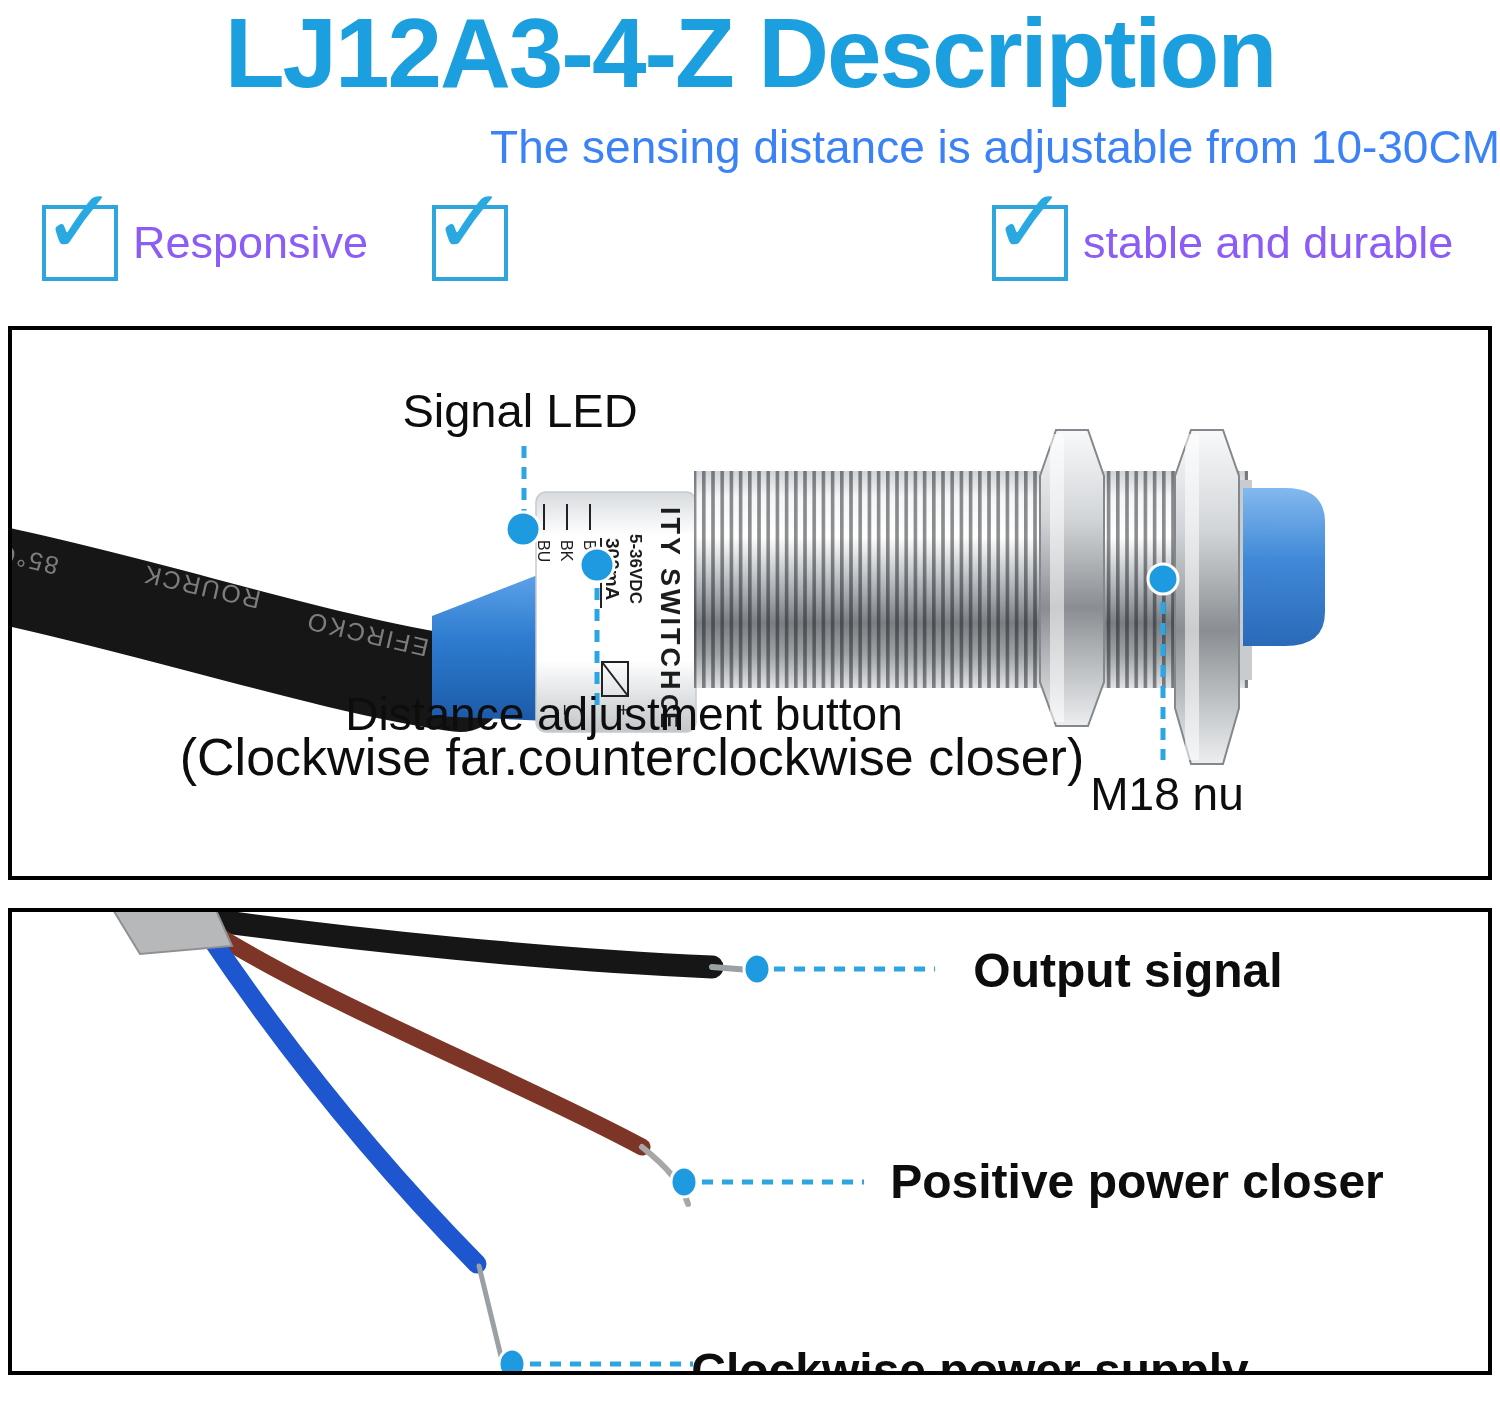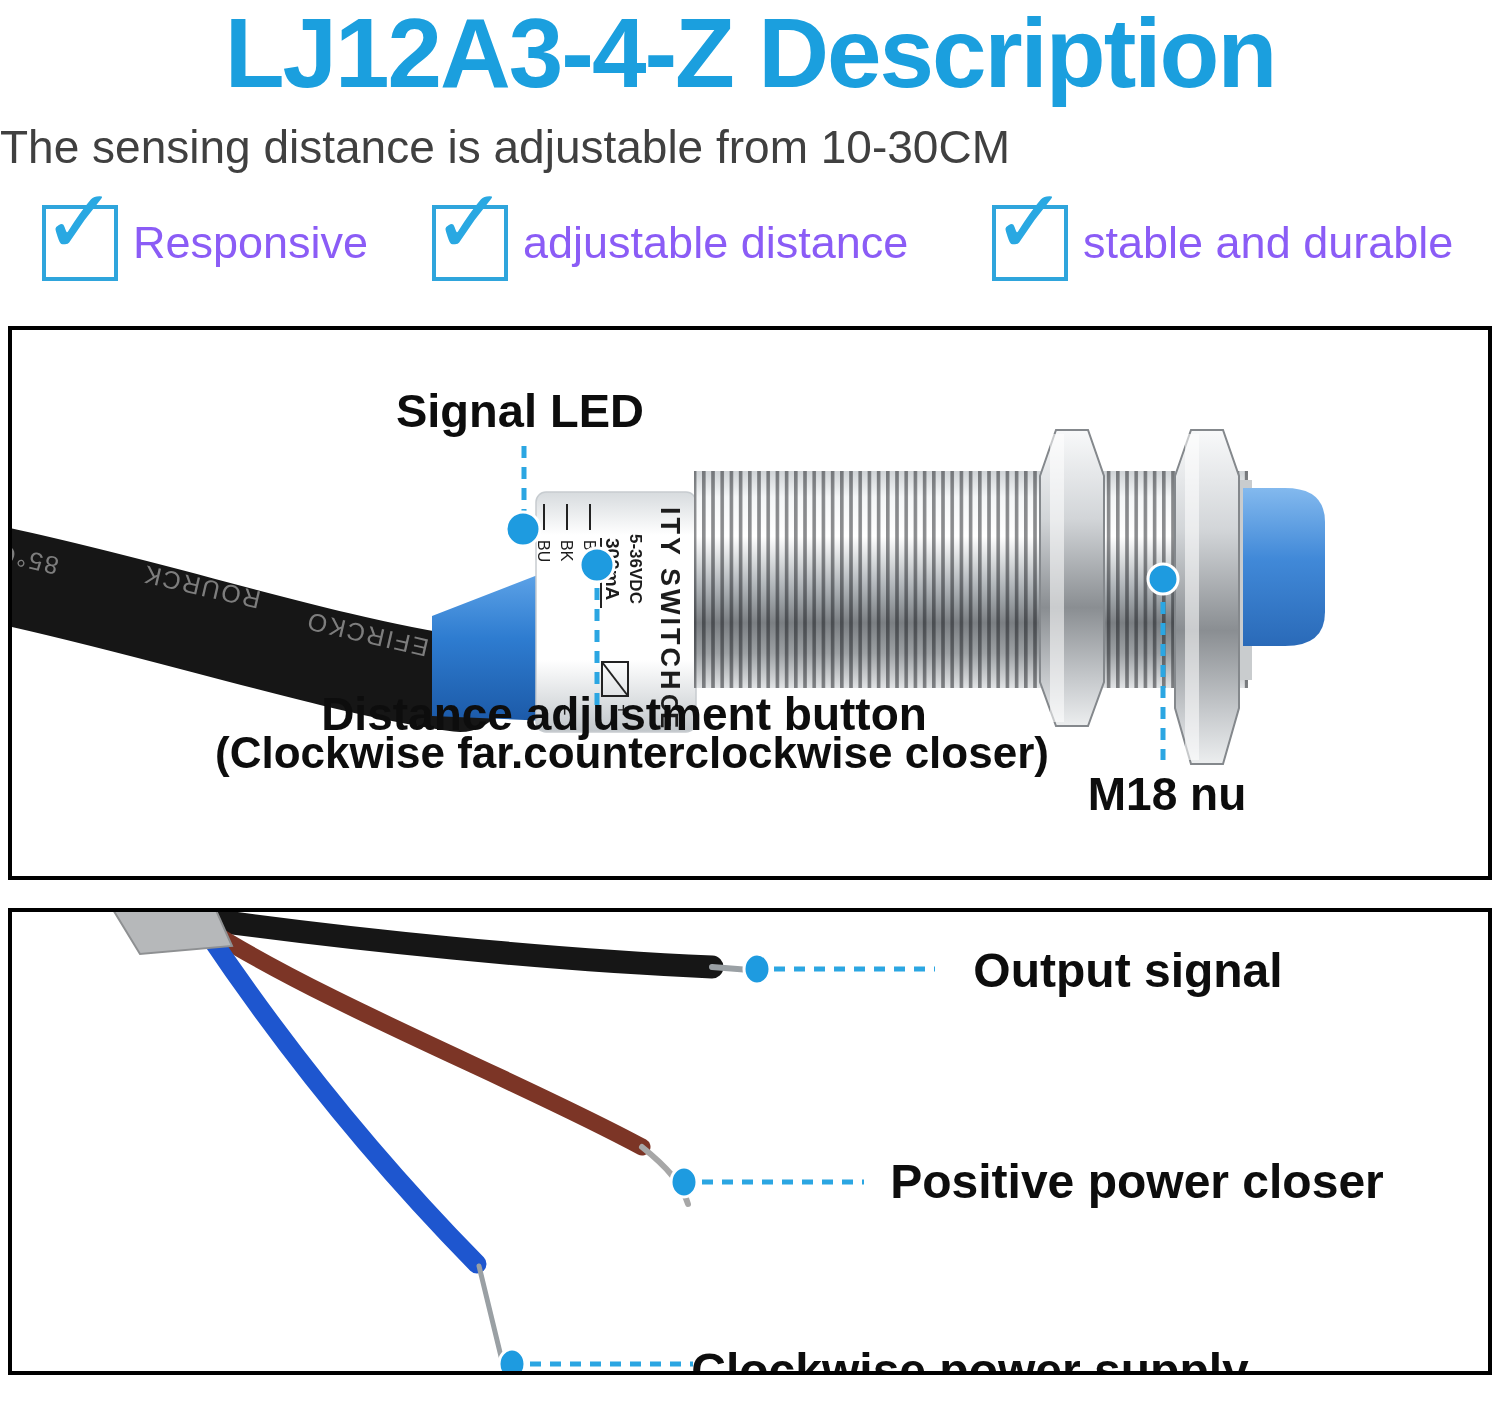--- a/index.html
+++ b/index.html
@@ -6,45 +6,45 @@
   html,body { background:#fff; }
   body { font-family:"Liberation Sans","DejaVu Sans",sans-serif; }
   .page { position:relative; width:1500px; height:1423px; background:#fff; overflow:hidden; margin:16px auto; }
 
   .title {
     position:absolute; top:-12px; left:0; width:100%; text-align:center;
     font-size:98px; font-weight:bold; color:#1B9FDE; letter-spacing:-2px; line-height:1.0;
     white-space:nowrap;
   }
   .subtitle {
-    position:absolute; top:107px; left:0; width:100%; text-align:left;
-    font-size:46px; color:#404040; line-height:1.05; white-space:nowrap;
+    position:absolute; top:107px; left:0; width:100%; text-align:right;
+    font-size:46px; color:#3b82f6; line-height:1.05; white-space:nowrap;
   }
 
   .feature { position:absolute; top:189px; height:76px; display:flex; align-items:center; }
   .f1 { left:42px; } .f2 { left:432px; } .f3 { left:992px; }
   .checkbox { position:relative; width:76px; height:76px; border:4px solid #2FA5DC; background:#fff; flex:0 0 auto; }
   .check {
     position:absolute; left:-4px; top:-32px;
     font-family:"DejaVu Sans",sans-serif; font-size:90px; font-weight:bold;
     color:#29A8E2; line-height:1;
   }
   .feature-label { font-size:45px; color:#8b5cf6; margin-left:15px; white-space:nowrap; }
 
   .panel { position:absolute; left:8px; width:1484px; border:4px solid #000; background:#fff; overflow:hidden; }
   .panel-1 { top:310px; height:554px; }
   .panel-2 { top:892px; height:467px; }
   .panel > svg { position:absolute; left:0; top:0; display:block; }
 
   .anno {
     position:absolute; transform:translateX(-50%);
-    font-size:46px; font-weight:700; color:#0d0d0d;
+    font-size:46px; font-weight:400; color:#0d0d0d;
     line-height:1.05; white-space:nowrap;
   }
-  .anno-small { font-size:44px; }
+  .anno-small { font-size:52px; }
   .wire-label {
     position:absolute; transform:translateX(-50%);
     font-size:48px; font-weight:600; color:#0d0d0d;
     line-height:1; white-space:nowrap;
   }
   svg text { font-family:"Liberation Sans","DejaVu Sans",sans-serif; }
 </style>
 </head>
 <body>
 
@@ -56,21 +56,20 @@
   <div class="feature f1">
     <span class="checkbox">
         <span class="check">✓</span>
       </span>
     <span class="feature-label">Responsive</span>
   </div>
   <div class="feature f2">
     <span class="checkbox">
         <span class="check">✓</span>
       </span>
-    <span class="feature-label">adjustable distance</span>
   </div>
   <div class="feature f3">
     <span class="checkbox">
         <span class="check">✓</span>
       </span>
     <span class="feature-label">stable and durable</span>
   </div>
 
   <div class="panel panel-1">
     <svg width="1476" height="546" viewBox="0 0 1476 546">

